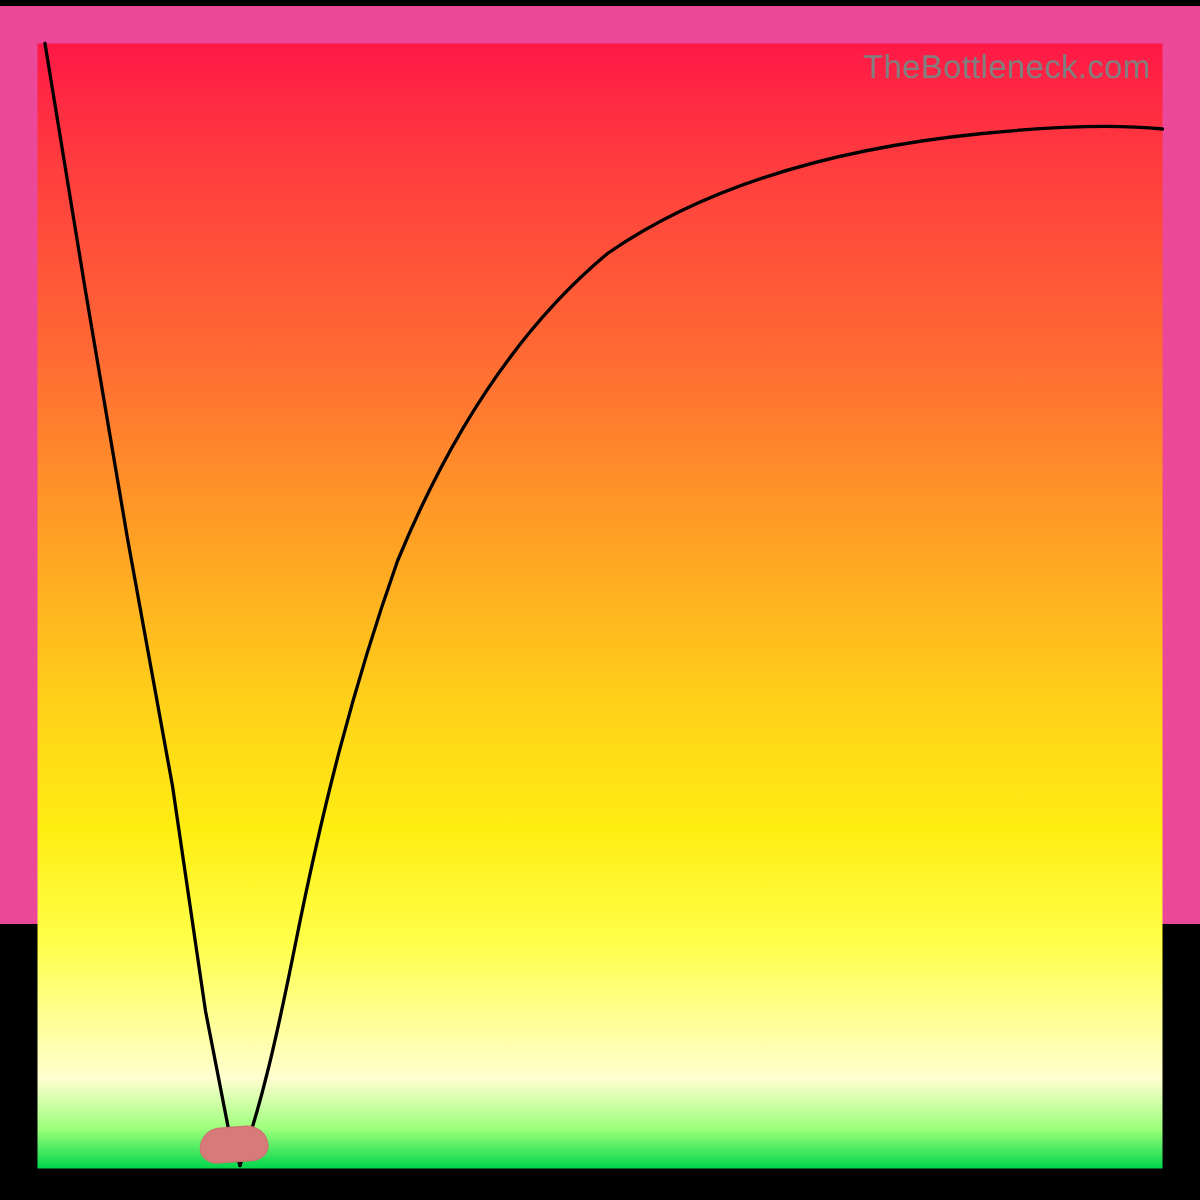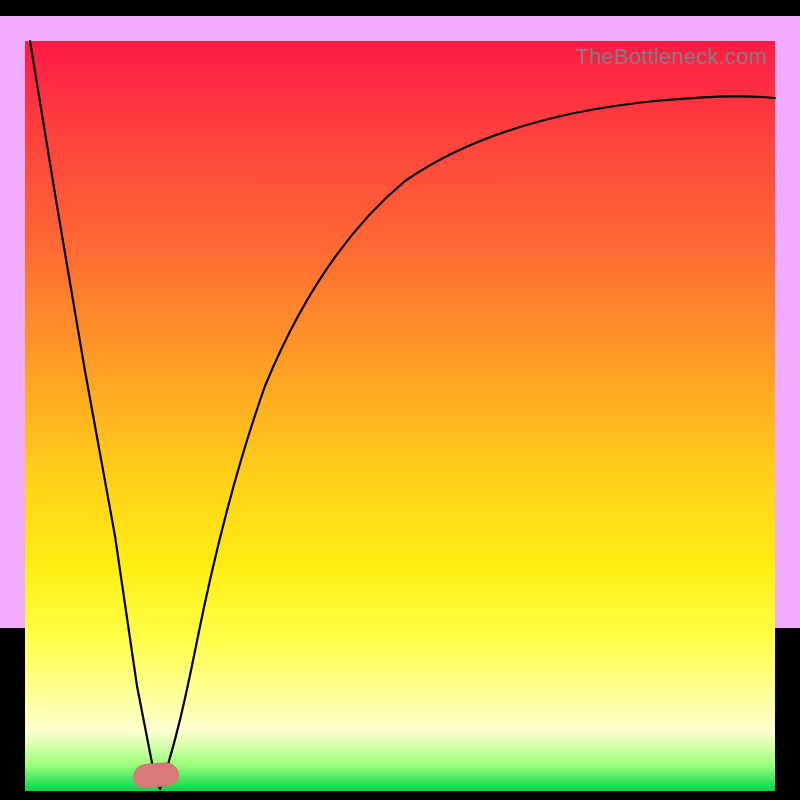--- a/index.html
+++ b/index.html
@@ -7,24 +7,24 @@
     padding: 0;
     width: 800px;
     height: 800px;
     overflow: hidden;
     background: #000;
     font-family: Arial, Helvetica, sans-serif;
   }
   .frame {
     position: absolute;
     left: 0;
-    top: 16px;
+    top: 4px;
     width: 800px;
     height: 612px;
-    background: #f0abfc;
+    background: #ec4899;
   }
   .plot-area {
     position: absolute;
     left: 25px;
     top: 25px;
     width: 750px;
     height: 750px;
     
     background: linear-gradient(
       to bottom,

